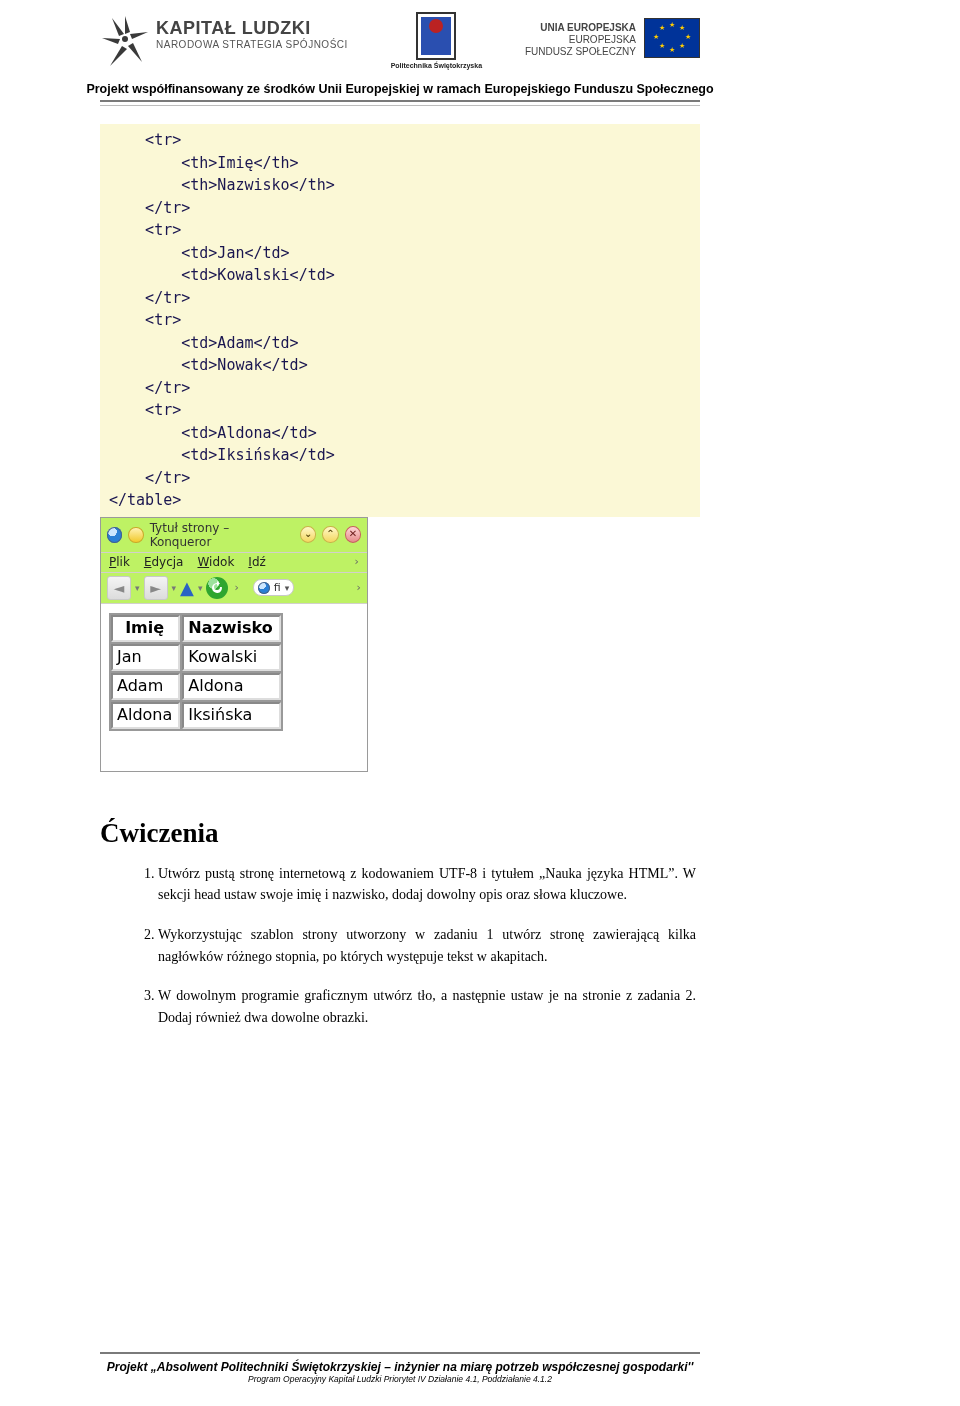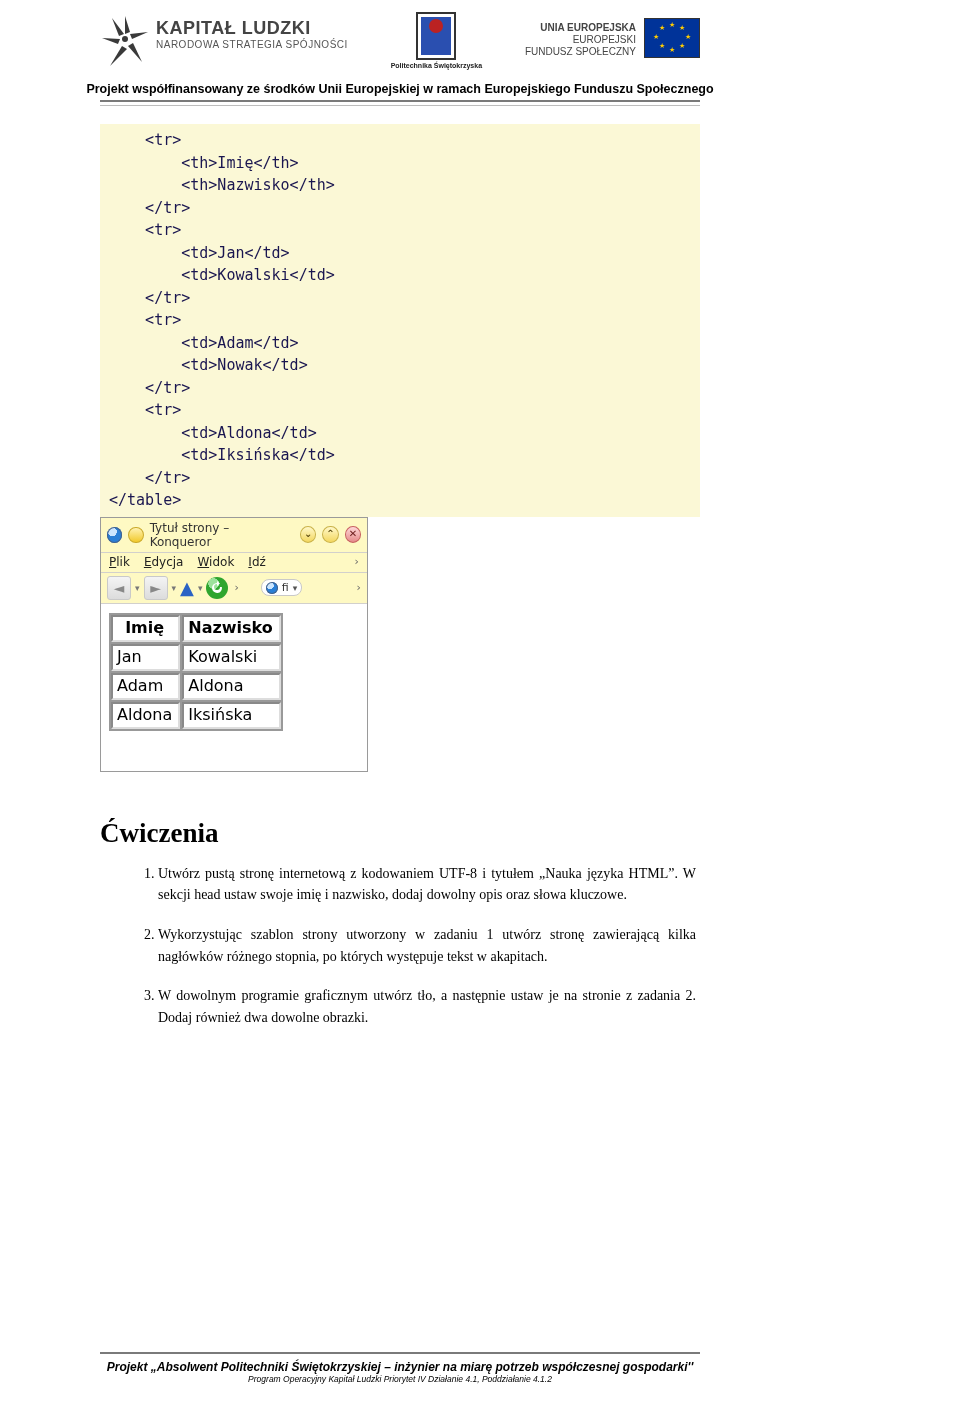--- a/index.html
+++ b/index.html
@@ -74,21 +74,21 @@
     font-family: "DejaVu Sans Mono", Consolas, monospace;
     font-size: 15px;
     color:#1a1650;
     padding: 4px 8px 4px 8px;
     white-space: pre;
     line-height: 1.5;
   }
   .browser {
     width: 266px;
     border:1px solid #9a9a9a;
-    background:#fef9c3;
+    background:#bef264;
     margin-top:0;
     font-family: "DejaVu Sans", Arial, sans-serif;
   }
   .browser .titlebar {
     display:flex; align-items:center; gap:6px;
     padding:3px 6px;
     border-bottom:1px solid #d2d0cc;
     font-size:12px;
     color:#333;
   }
@@ -120,21 +120,21 @@
   }
   .tbtn {
     width:22px; height:22px; border-radius:3px;
     display:flex; align-items:center; justify-content:center;
     font-size:14px; color:#fff; font-weight:700;
   }
   .tbtn.grey { background:linear-gradient(#f4f4f4,#dcdcdc); color:#888; border:1px solid #c9c9c9;}
   .tbtn.bluearr { color:#2a62c4; background:none; width:auto;}
   .tbtn.green { background:radial-gradient(circle at 35% 30%, #9ce29c 0 25%, #2fa52f 26% 100%); width:22px; height:22px; border-radius:50%;}
   .tabstrip {
-    display:flex; align-items:center; gap:4px; margin-left:16px;
+    display:flex; align-items:center; gap:4px; margin-left:8px;
     border:1px solid #c9c9c9; border-radius:8px; padding:1px 4px;
     font-size:11px; color:#333; background:#fff;
   }
   .viewport {
     background:#fff;
     padding:8px;
     border-top:1px solid #fff;
     min-height:150px;
   }
   .data-table {
@@ -208,21 +208,21 @@
       <div class="ps-box">
         <div class="ps-inner"></div>
         <div class="ps-circ"></div>
       </div>
       <span class="ps-label">Politechnika Świętokrzyska</span>
     </div>
 
     <div class="right-logo">
       <div class="ue-text">
         <div>UNIA EUROPEJSKA</div>
-        <div class="norm">EUROPEJSKI</div>
+        <div class="norm">EUROPEJSKA</div>
         <div class="norm">FUNDUSZ SPOŁECZNY</div>
       </div>
       <div class="eu-flag">
         <span class="star" style="left:24px;top:2px">★</span>
         <span class="star" style="left:34px;top:5px">★</span>
         <span class="star" style="left:40px;top:14px">★</span>
         <span class="star" style="left:34px;top:23px">★</span>
         <span class="star" style="left:24px;top:27px">★</span>
         <span class="star" style="left:14px;top:23px">★</span>
         <span class="star" style="left:8px;top:14px">★</span>

